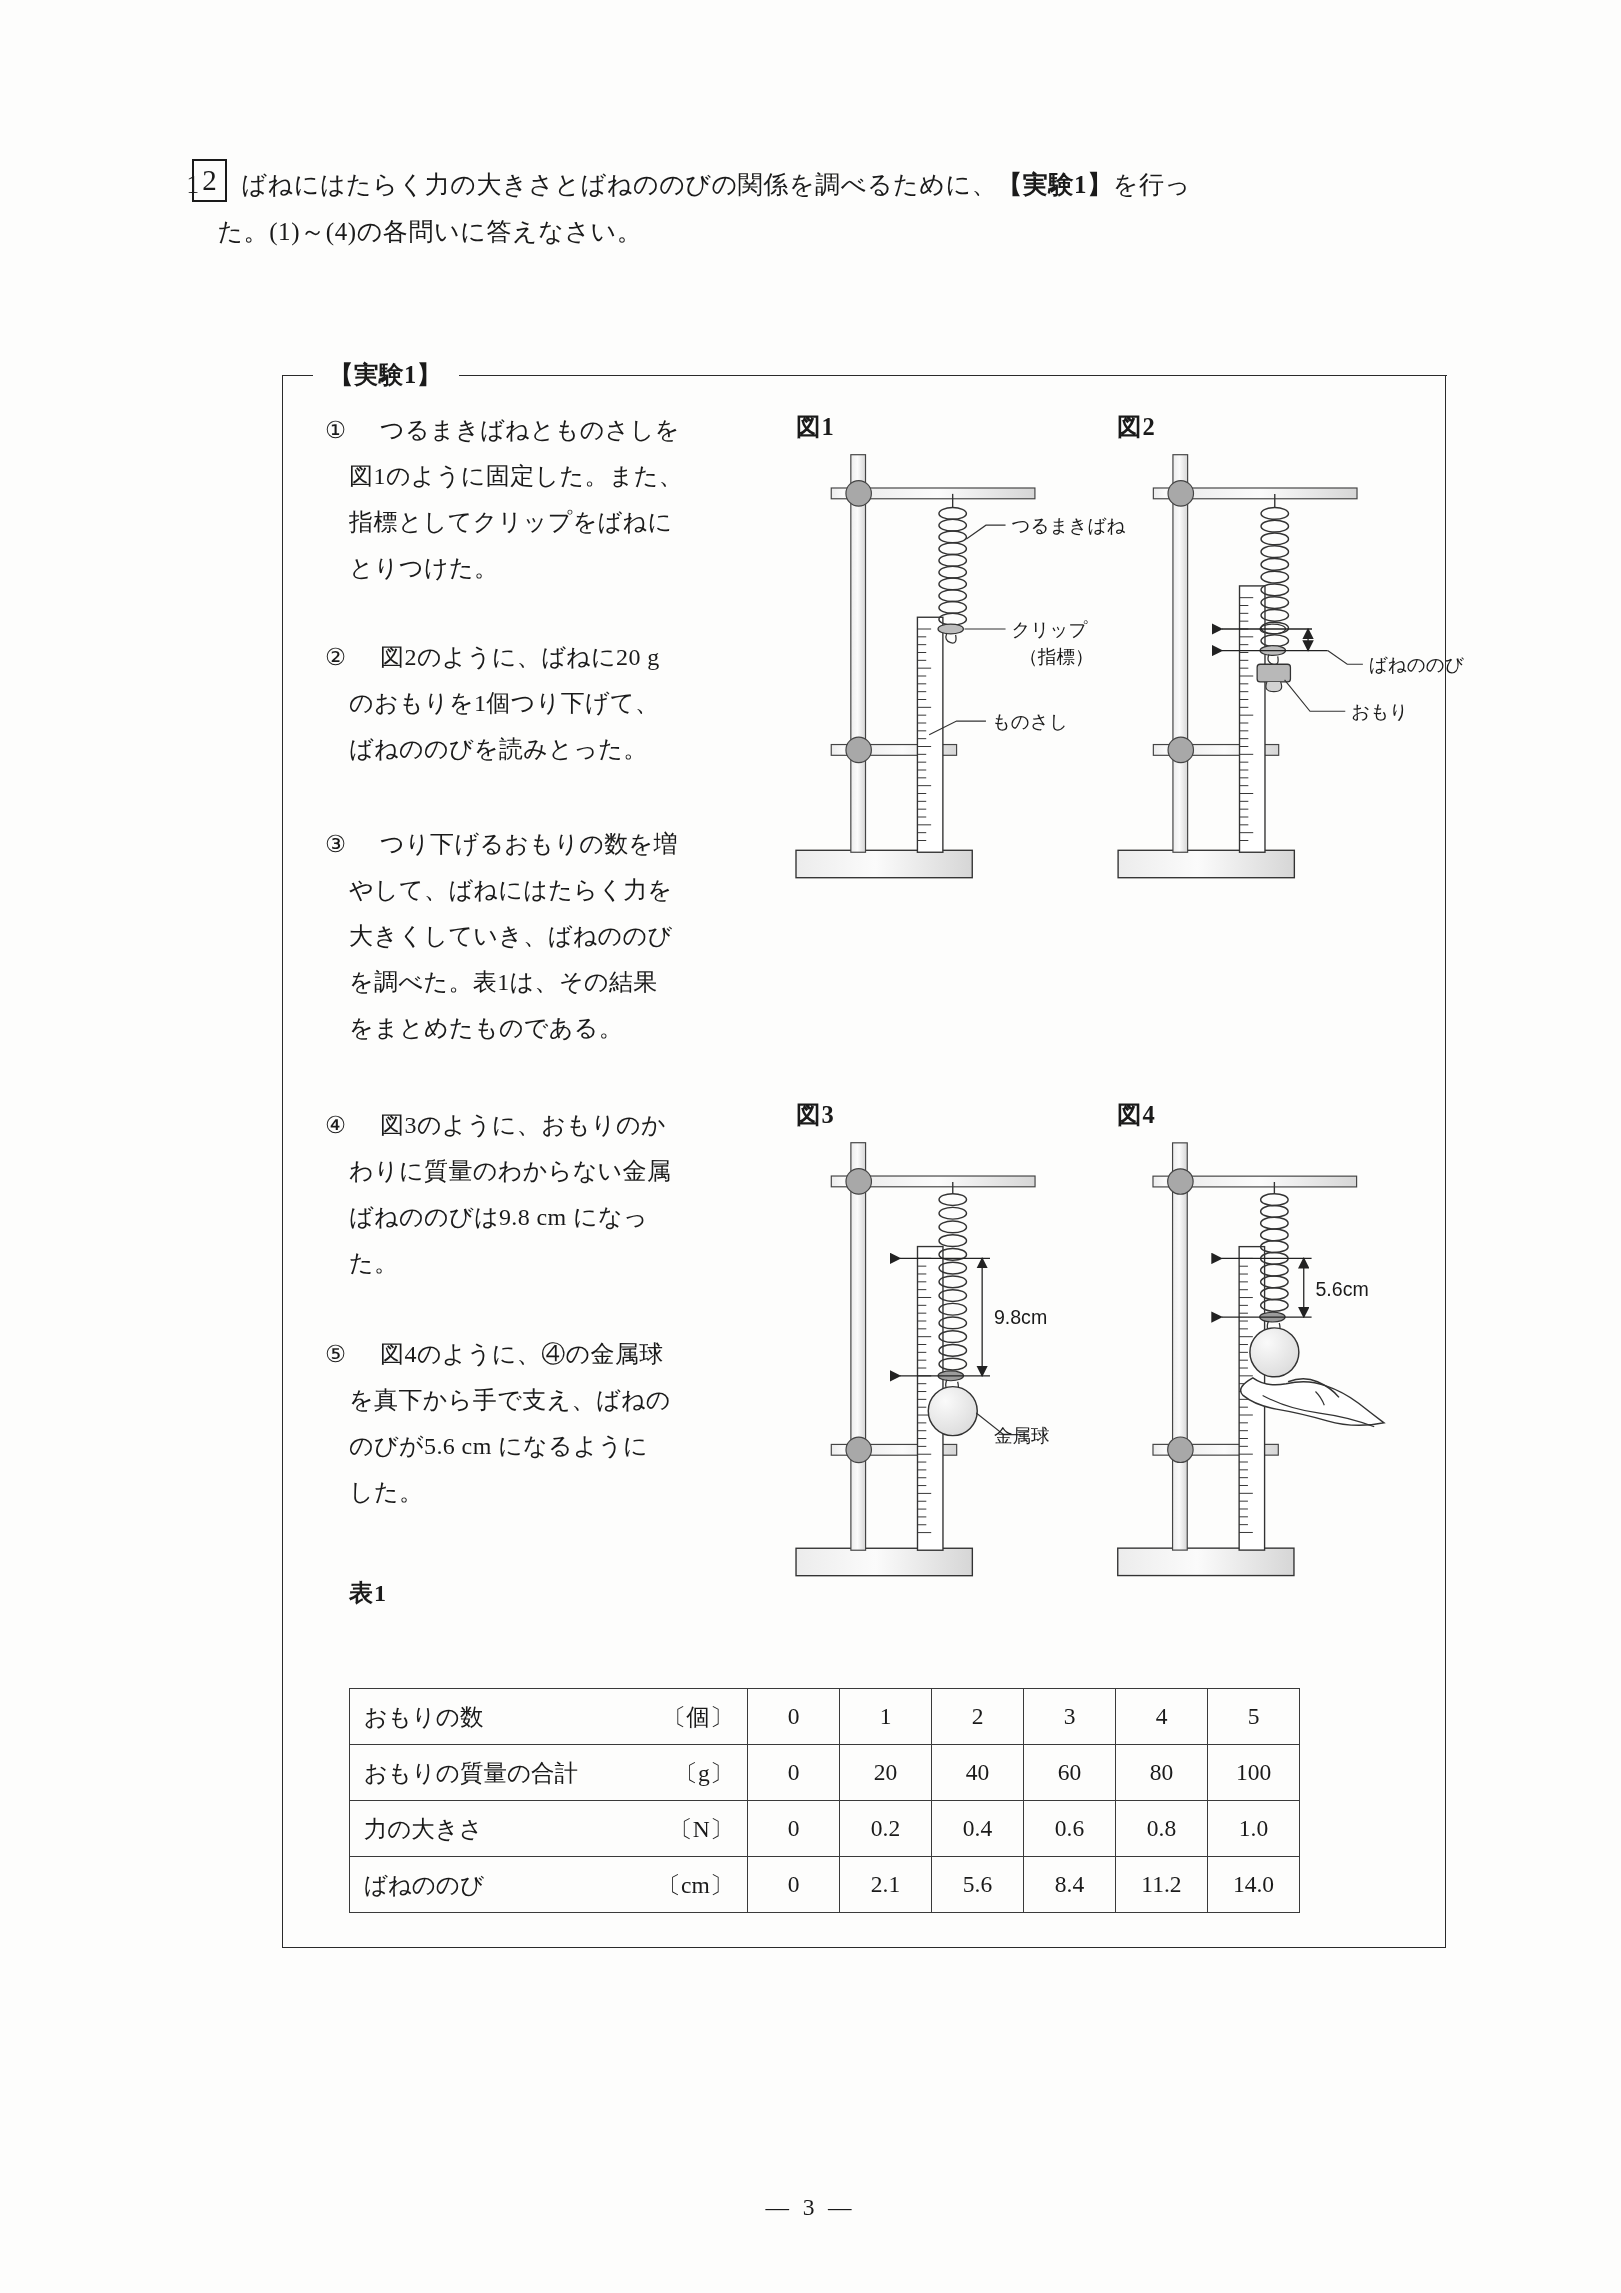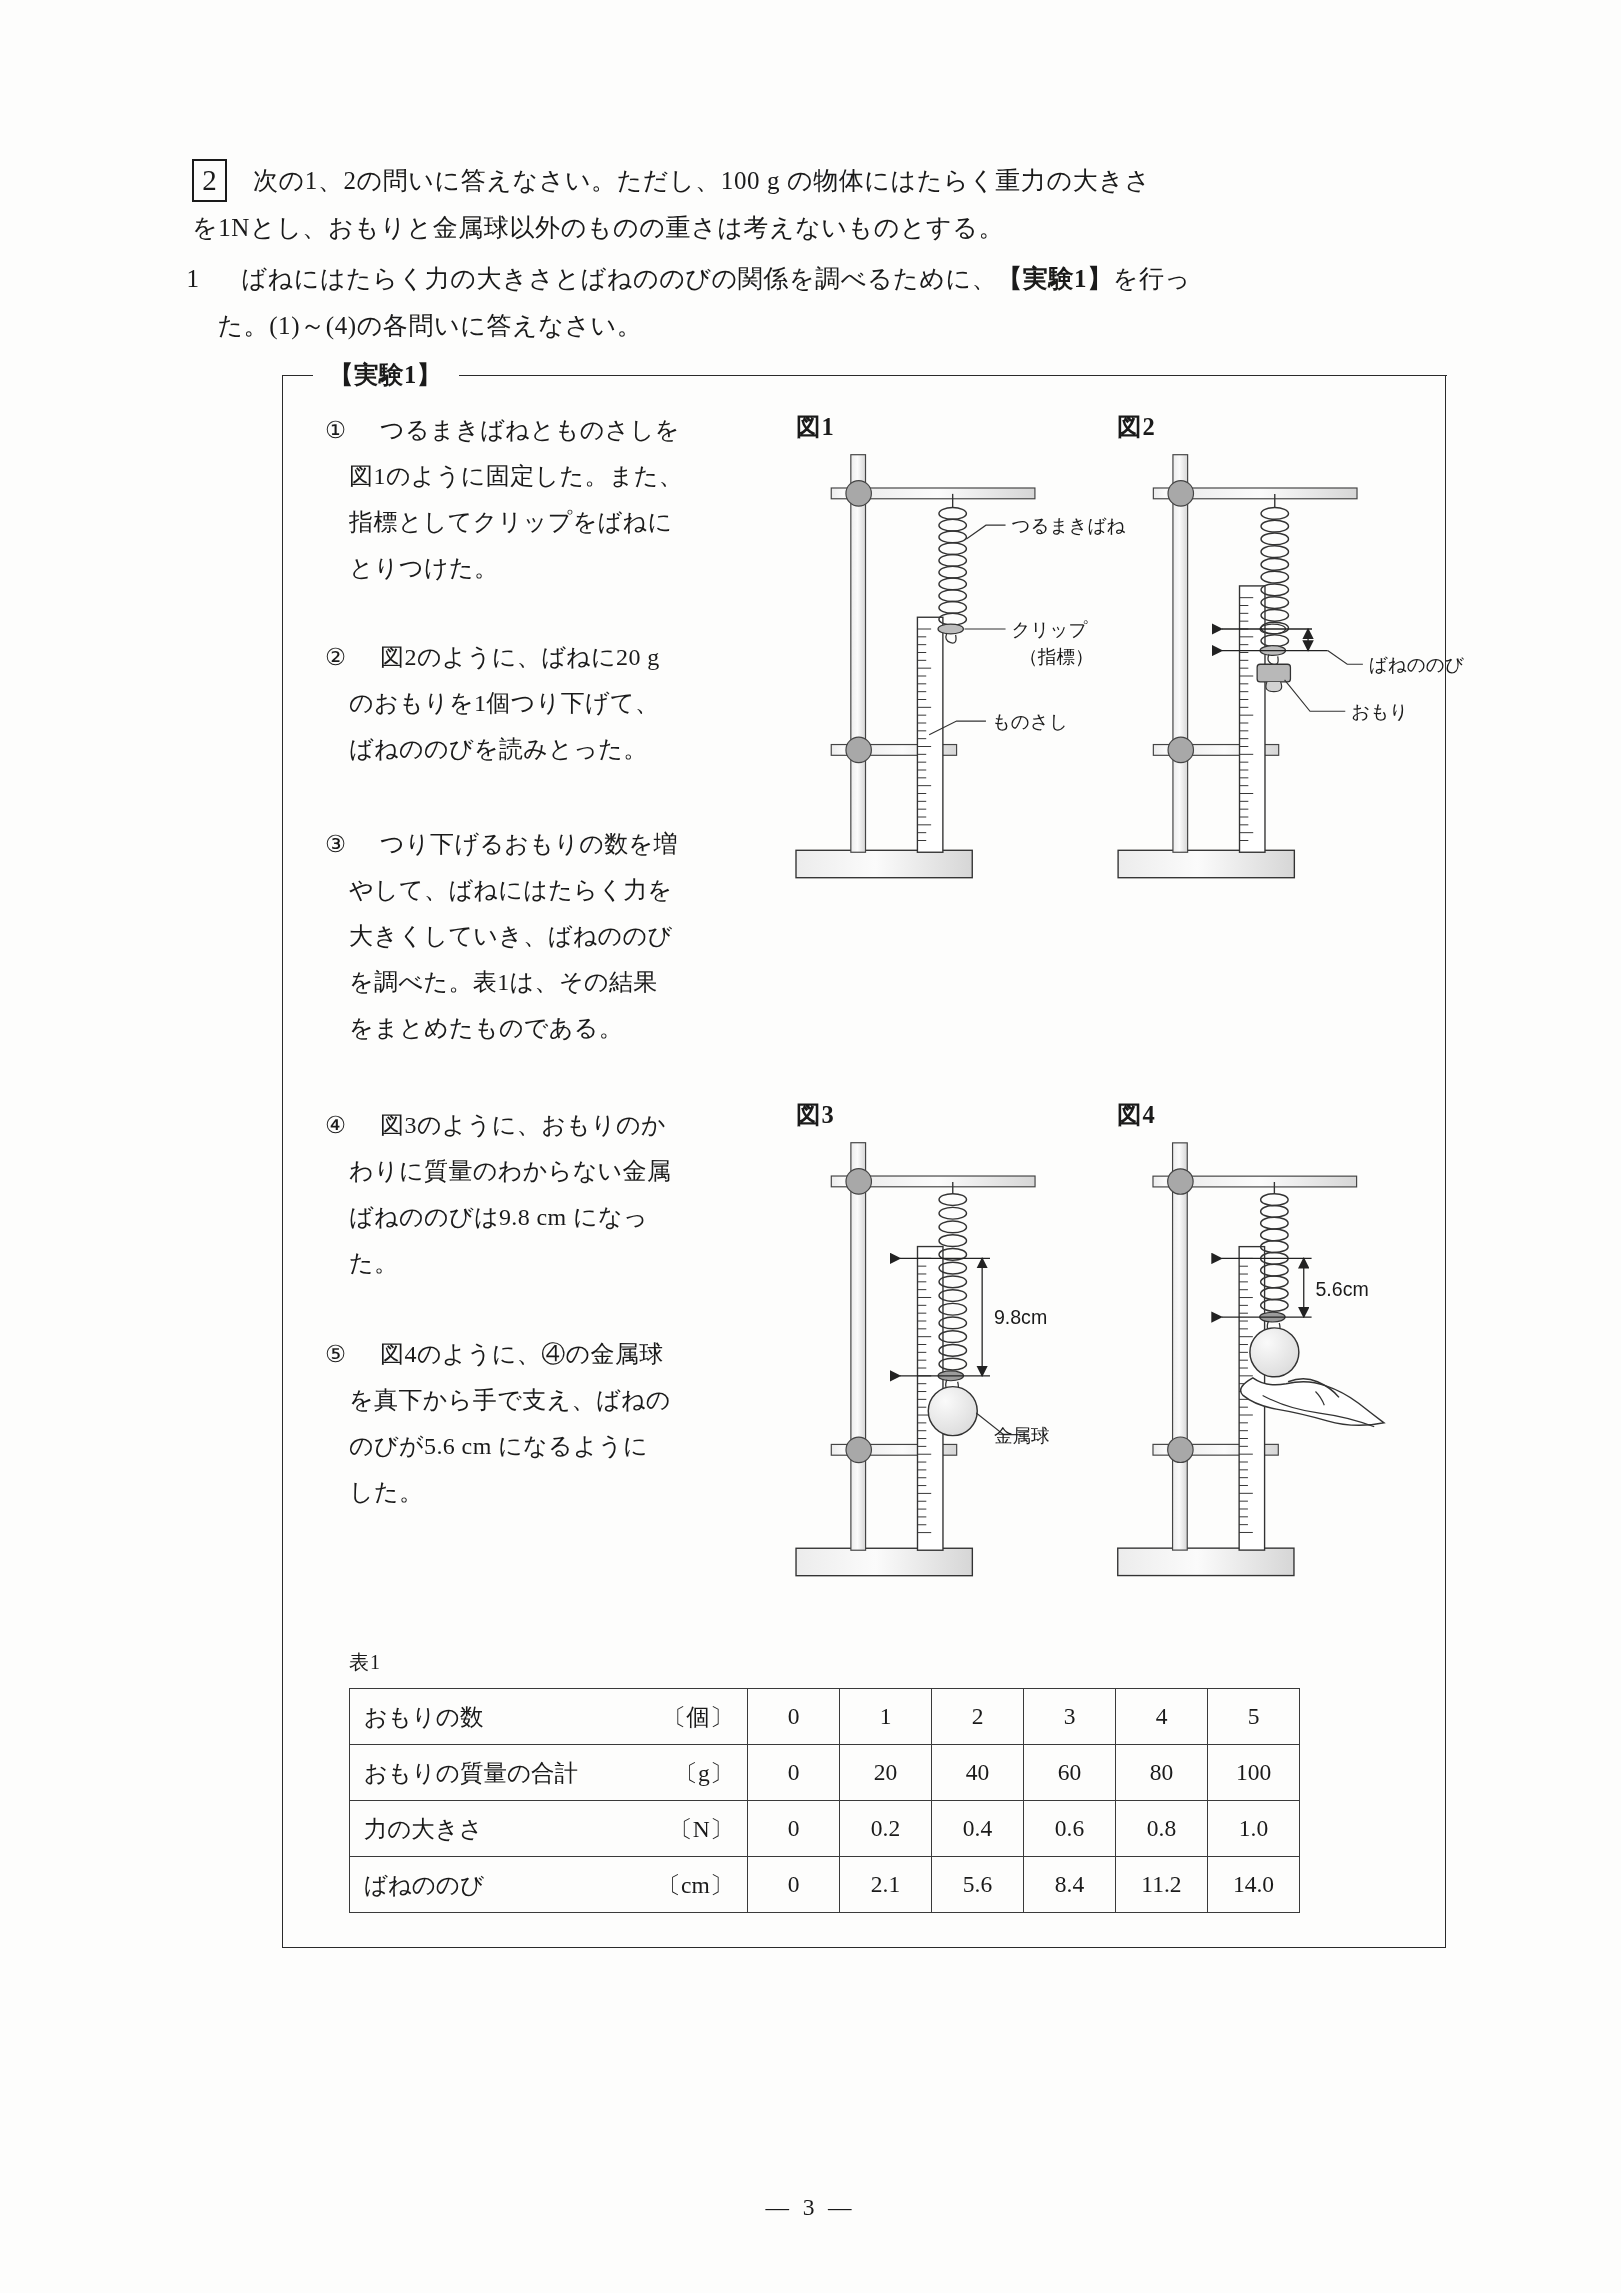--- a/index.html
+++ b/index.html
@@ -126,23 +126,23 @@
     font-size: 24.5px;
     font-weight: bold;
     letter-spacing: 1px;
   }
   .figbox { position: absolute; }
 
   
   #table-cap {
     position: absolute;
     left: 349px;
-    top: 1649px;
-    font-size: 20px;
-    font-weight: normal;
+    top: 1577px;
+    font-size: 24px;
+    font-weight: bold;
     letter-spacing: 1px;
   }
   #data-table {
     position: absolute;
     left: 349px;
     top: 1688px;
     border-collapse: collapse;
     font-size: 23.5px;
   }
   #data-table td {
@@ -183,24 +183,20 @@
   
   .anno { font-family: "Liberation Sans", sans-serif; }
 </style>
 </head>
 <body>
 
 <div id="page">
 
   <div id="stem">
     <div class="qnum-box">2</div>
-    <div class="stem-lines">
-      <div>次の1、2の問いに答えなさい。ただし、100 g の物体にはたらく重力の大きさ</div>
-      <div class="stem-line2">を1Nとし、おもりと金属球以外のものの重さは考えないものとする。</div>
-    </div>
     <div class="sub-q">
       <span class="hang">1</span>
       <span style="margin-left:35px">ばねにはたらく力の大きさとばねののびの関係を調べるために、</span><span class="b">【実験1】</span><span>を行っ</span>
       <div style="margin-left:-2px">た。(1)～(4)の各問いに答えなさい。</div>
     </div>
   </div>
 
   <div id="exp-box-topleft"></div>
   <div id="exp-box-topright"></div>
   <div id="exp-box"></div>

